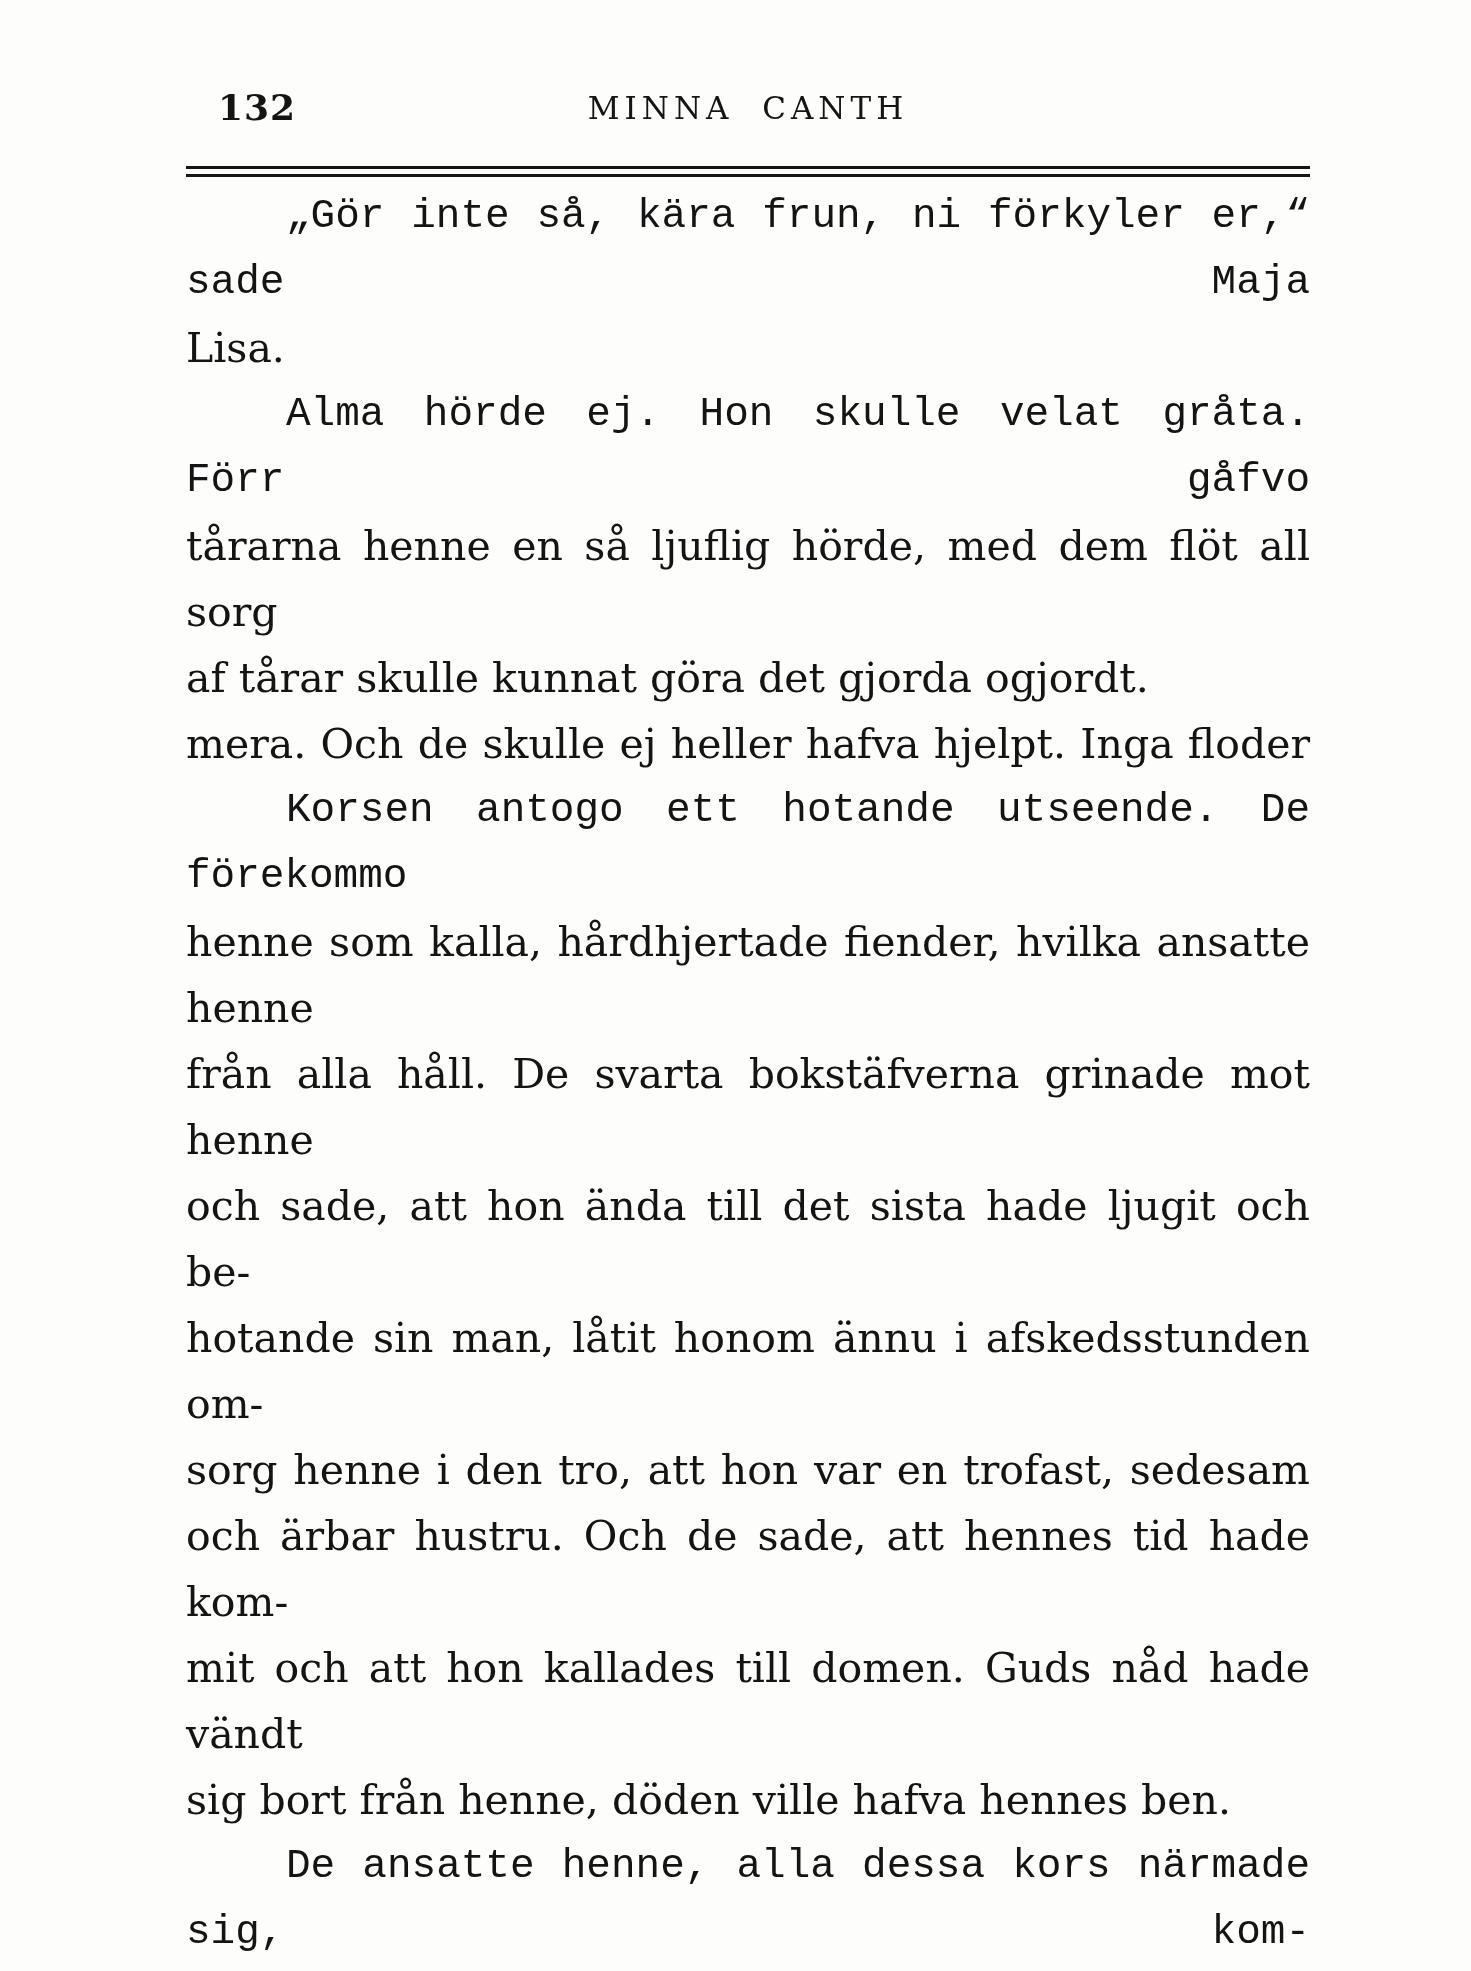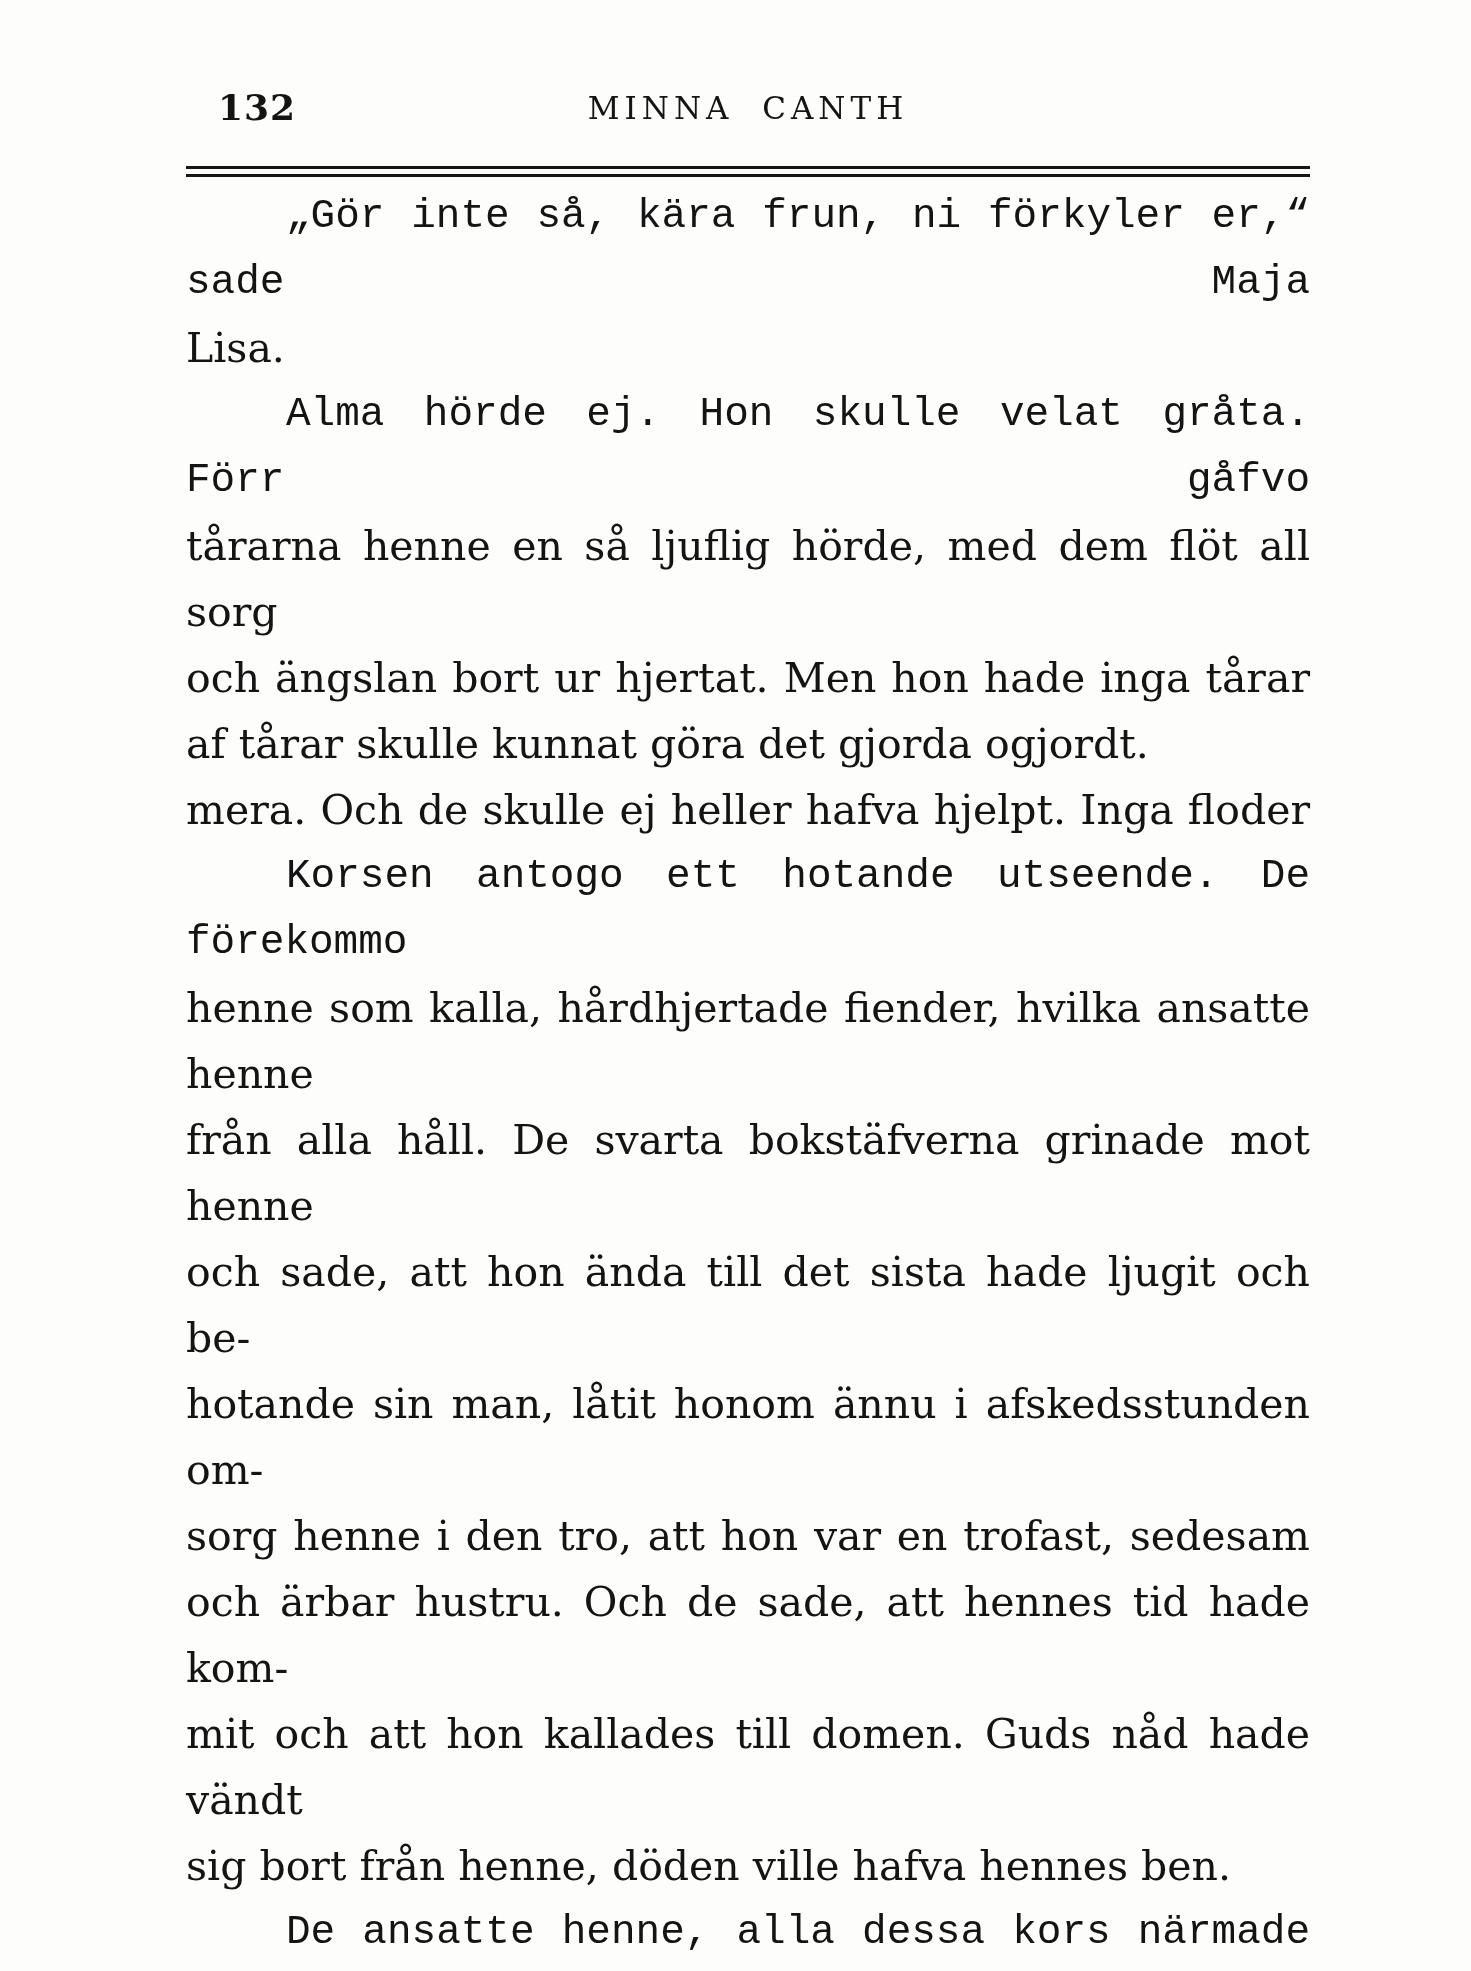--- a/index.html
+++ b/index.html
@@ -71,21 +71,20 @@
     <div class="head-title">MINNA CANTH</div>
   </div>
 
   <div class="double-rule"></div>
 
   <div class="text-block">
       <div class="line indent">„Gör inte så, kära frun, ni förkyler er,“ sade Maja</div>
       <div class="line no-justify">Lisa.</div>
       <div class="line indent">Alma hörde ej. Hon skulle velat gråta. Förr gåfvo</div>
       <div class="line">tårarna henne en så ljuflig hörde, med dem flöt all sorg</div>
-      <div class="line">och ängslan bort ur hjertat. Men hon hade inga tårar</div>
       <div class="line no-justify">af tårar skulle kunnat göra det gjorda ogjordt.</div>
       <div class="line">mera. Och de skulle ej heller hafva hjelpt. Inga floder</div>
       <div class="line indent">Korsen antogo ett hotande utseende. De förekommo</div>
       <div class="line">henne som kalla, hårdhjertade fiender, hvilka ansatte henne</div>
       <div class="line">från alla håll. De svarta bokstäfverna grinade mot henne</div>
       <div class="line">och sade, att hon ända till det sista hade ljugit och be-</div>
       <div class="line">hotande sin man, låtit honom ännu i afskedsstunden om-</div>
       <div class="line">sorg henne i den tro, att hon var en trofast, sedesam</div>
       <div class="line">och ärbar hustru. Och de sade, att hennes tid hade kom-</div>
       <div class="line">mit och att hon kallades till domen. Guds nåd hade vändt</div>

